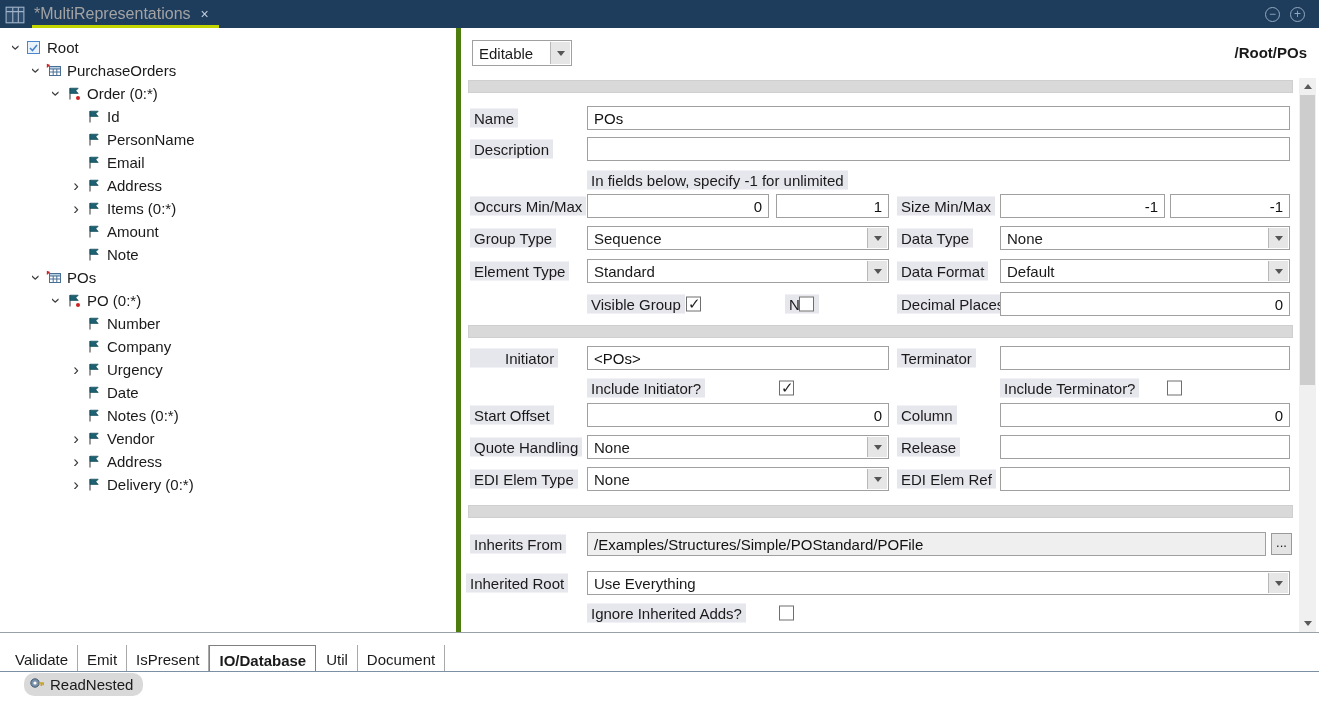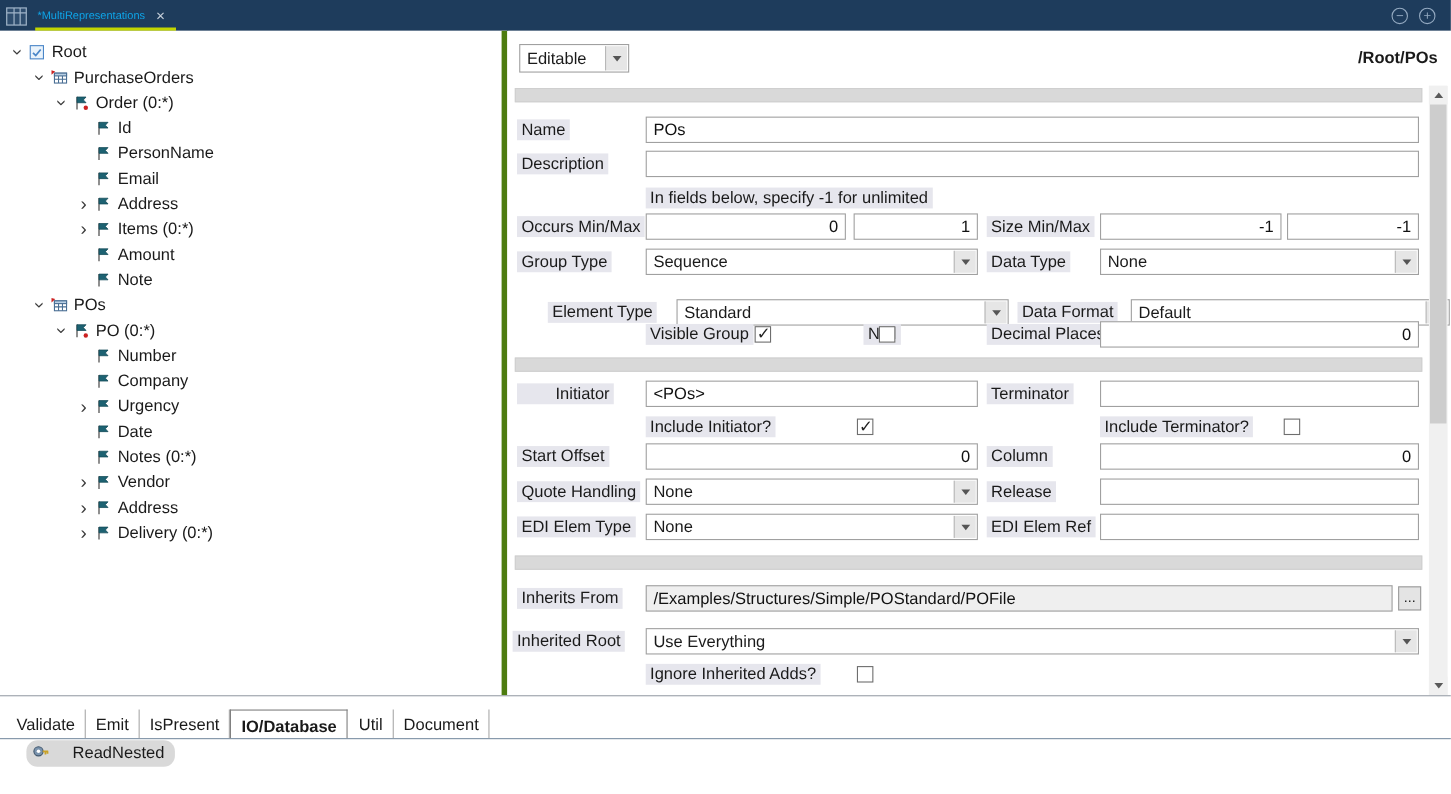--- a/index.html
+++ b/index.html
@@ -16,21 +16,21 @@
   }
   .app-icon { width:22px; height:22px; margin:3px 5px 0 5px; }
   .doc-tab {
     position:relative; height:28px; display:flex; align-items:center;
     padding:0 10px 0 2px;
   }
   .doc-tab::after {
     content:""; position:absolute; left:0; bottom:0; height:3px; width:100%;
     background:#c2d500;
   }
-  .doc-title { color:#0ea5e9; font-size:10px; margin-right:10px; }
+  .doc-title { color:#a3a3a3; font-size:16px; margin-right:10px; }
   .tab-close { color:#c3cdd8; font-size:14px; cursor:default; }
   .win-buttons { margin-left:auto; display:flex; gap:10px; margin-right:14px; }
   .circle-btn {
     width:15px; height:15px; border:1px solid #93a9c0; border-radius:50%;
     color:#93a9c0; font-size:12px; line-height:12px; text-align:center;
   }
 
   
   .tree-panel {
     position:absolute; left:0; top:28px; width:461px; height:604px;
@@ -113,21 +113,21 @@
   .btab.selected {
     font-weight:700; border:1px solid #808080; border-bottom:none; margin-right:1px;
   }
 
   
   .proc-row {
     position:absolute; left:0; top:673px; width:100%; height:23px;
     display:flex; align-items:center; padding-left:24px; background:#fff;
   }
   .proc-item {
-    display:flex; align-items:center; gap:21px; background:#d9d9d9;
+    display:flex; align-items:center; gap:5px; background:#d9d9d9;
     padding:2px 10px 2px 5px;
     border-radius:10px;
   }
 </style>
 </head>
 <body>
 
 <div class="titlebar">
   <span class="app-icon">
     <svg width="20" height="20" viewBox="0 0 18 18">
@@ -393,21 +393,21 @@
       <span class="cval">Sequence</span>
       <span class="arrow-btn"></span>
     </div>
     <span class="fl" style="left:435px;">Data Type</span>
     <div class="fc" style="left:538px; width:290px;">
       <span class="cval">None</span>
       <span class="arrow-btn"></span>
     </div>
   </div>
 
-  <div class="frow" style="top:244px;margin-left:28px;">
+  <div class="frow" style="top:231px;">
     <span class="fl" style="left:8px;">Element Type</span>
     <div class="fc" style="left:125px; width:302px;">
       <span class="cval">Standard</span>
       <span class="arrow-btn"></span>
     </div>
     <span class="fl" style="left:435px;">Data Format</span>
     <div class="fc" style="left:538px; width:290px;">
       <span class="cval">Default</span>
       <span class="arrow-btn"></span>
     </div>

